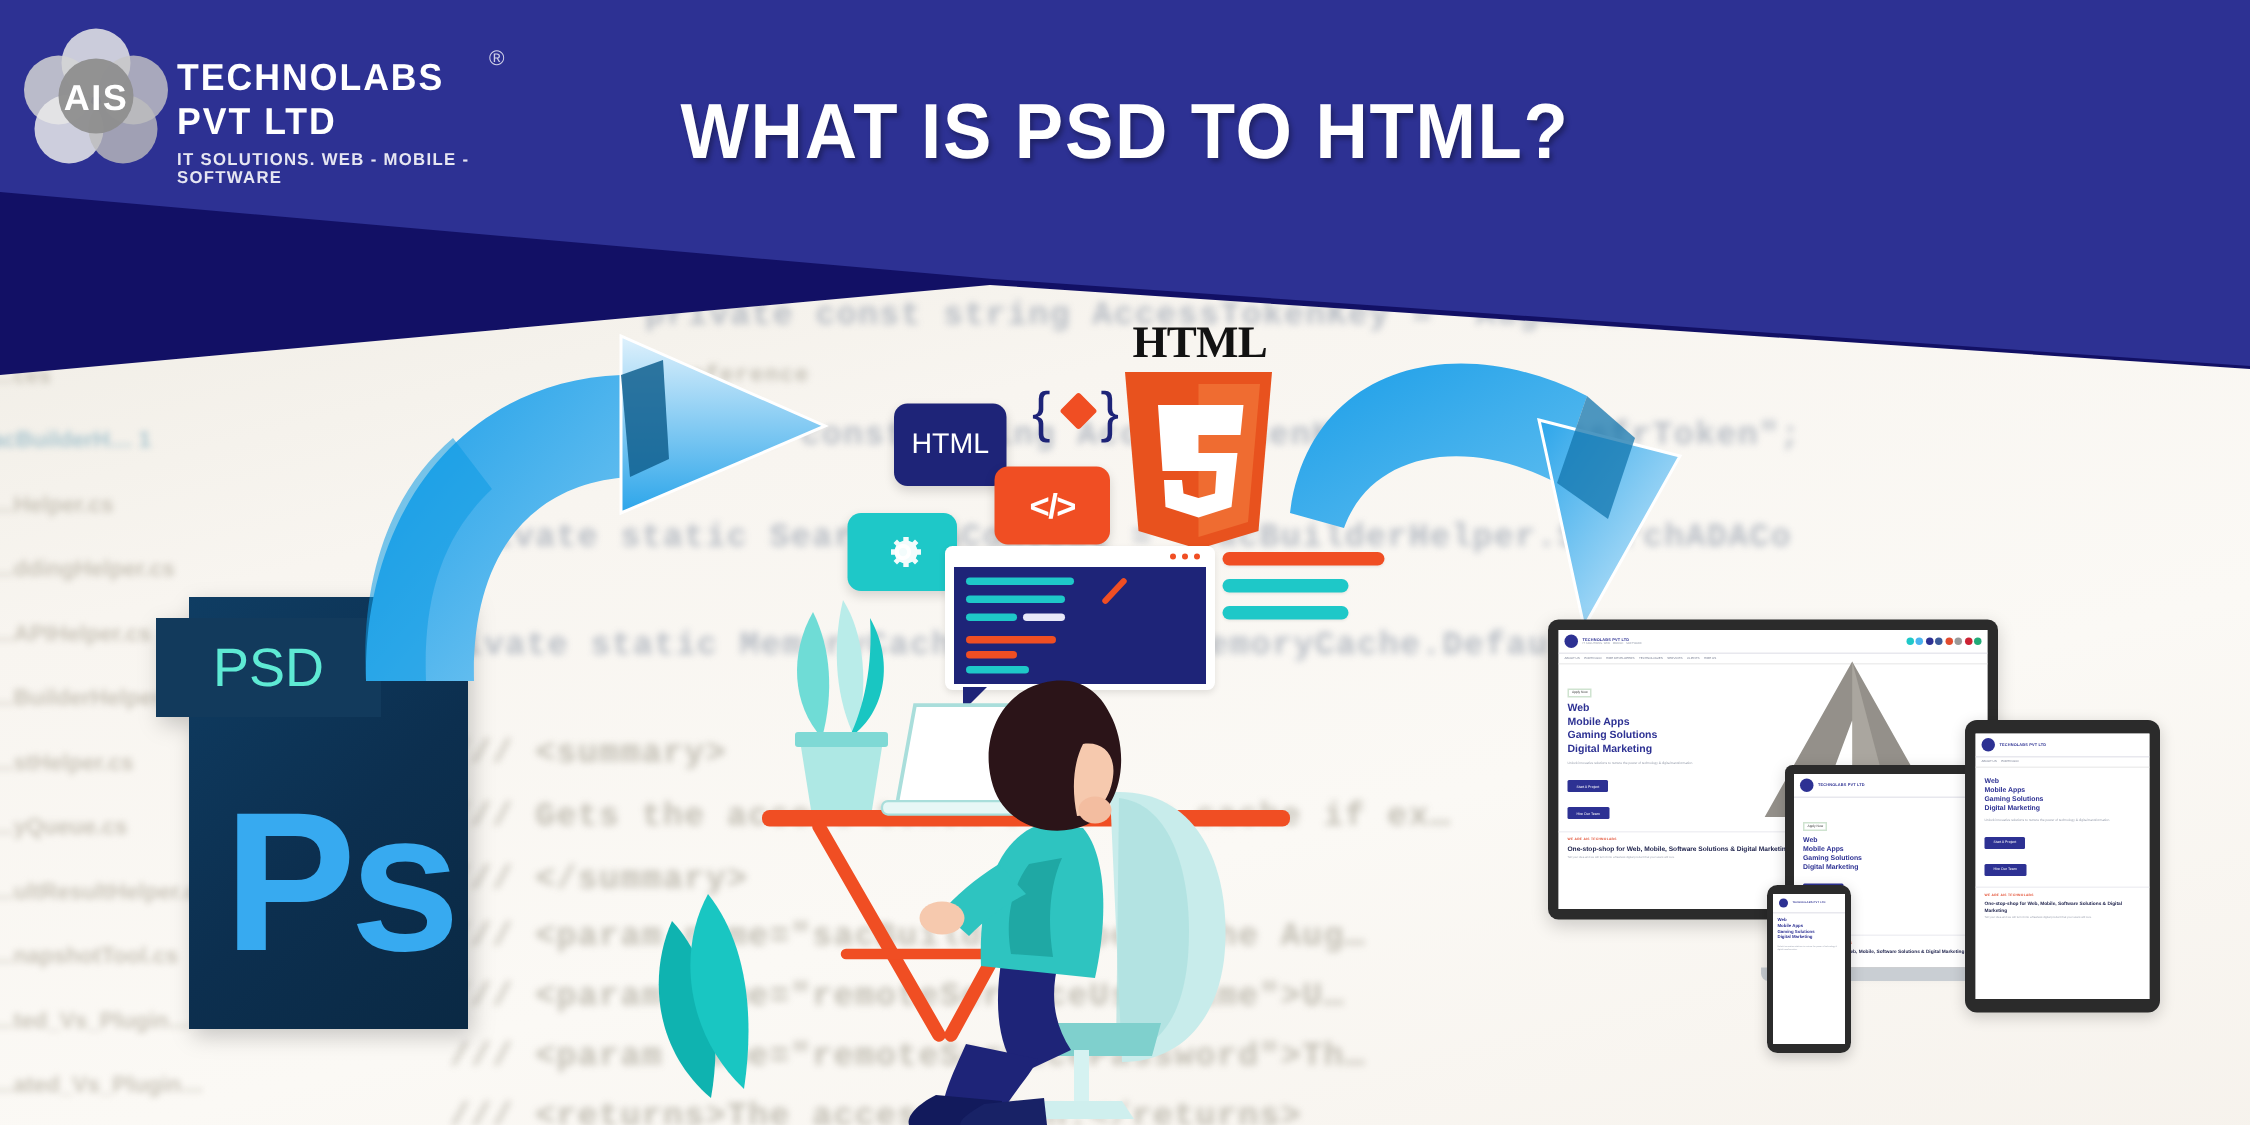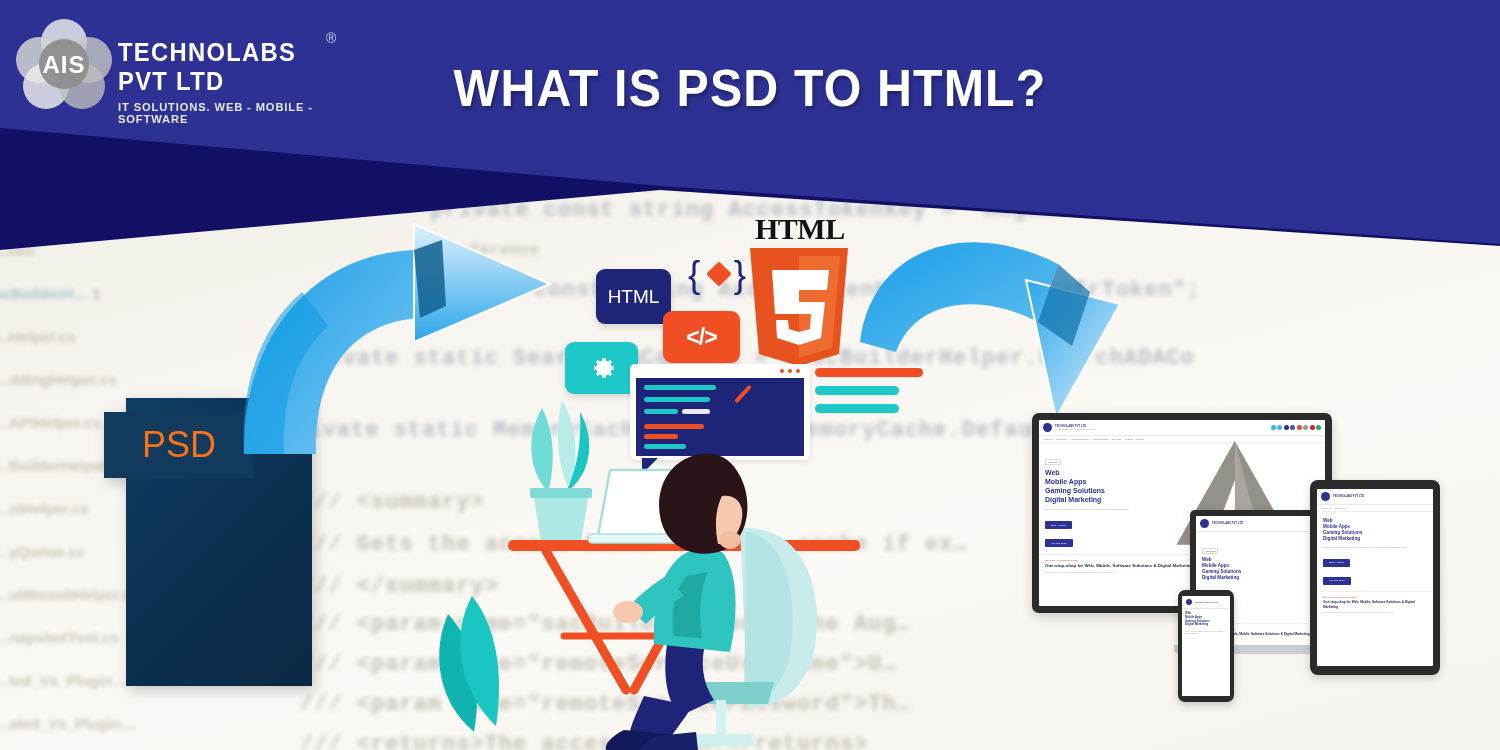--- a/index.html
+++ b/index.html
@@ -84,21 +84,21 @@
     background:linear-gradient(225deg,#4ab3ef 0%,#2f9ddb 100%);
     clip-path:polygon(0 0, 100% 100%, 100% 0);
   }
   .psd .tab {
     position:absolute; left:0; top:14px; width:150px; height:66px;
     background:#123a5c;
     display:flex; align-items:center; justify-content:center;
   }
   .psd .tab span {
     font-family:"Liberation Sans", sans-serif;
-    font-size:36px; font-weight:400; color:#f97316; letter-spacing:0px;
+    font-size:36px; font-weight:400; color:#5eead4; letter-spacing:0px;
   }
   .psd .ps {
     position:absolute; left:36px; top:100px; width:172px; height:180px;
     display:flex; align-items:center; justify-content:center;
     font-family:"Liberation Sans", sans-serif;
     font-size:132px; font-weight:700; color:#37aaf0; line-height:1;
     letter-spacing:-4px;
   }
 
   
@@ -242,20 +242,21 @@
 
     <div class="banner-title">WHAT IS PSD TO HTML?</div>
   </div>
 
   <div class="psd">
     <div class="body"></div>
     <div class="fold"></div>
     <div class="tab">
       <span>PSD</span>
     </div>
+    <div class="ps">Ps</div>
   </div>
 
   <svg class="arrow-left" viewBox="0 0 340 235">
     <defs>
       <linearGradient id="agl" x1="0" y1="0" x2="1" y2="1">
         <stop offset="0" stop-color="#1b9ee8"></stop>
           <stop offset="1" stop-color="#7ec9f2"></stop>
       </linearGradient>
       <linearGradient id="agl2" x1="0" y1="0" x2="0" y2="1">
         <stop offset="0" stop-color="#dff1fc"></stop>

